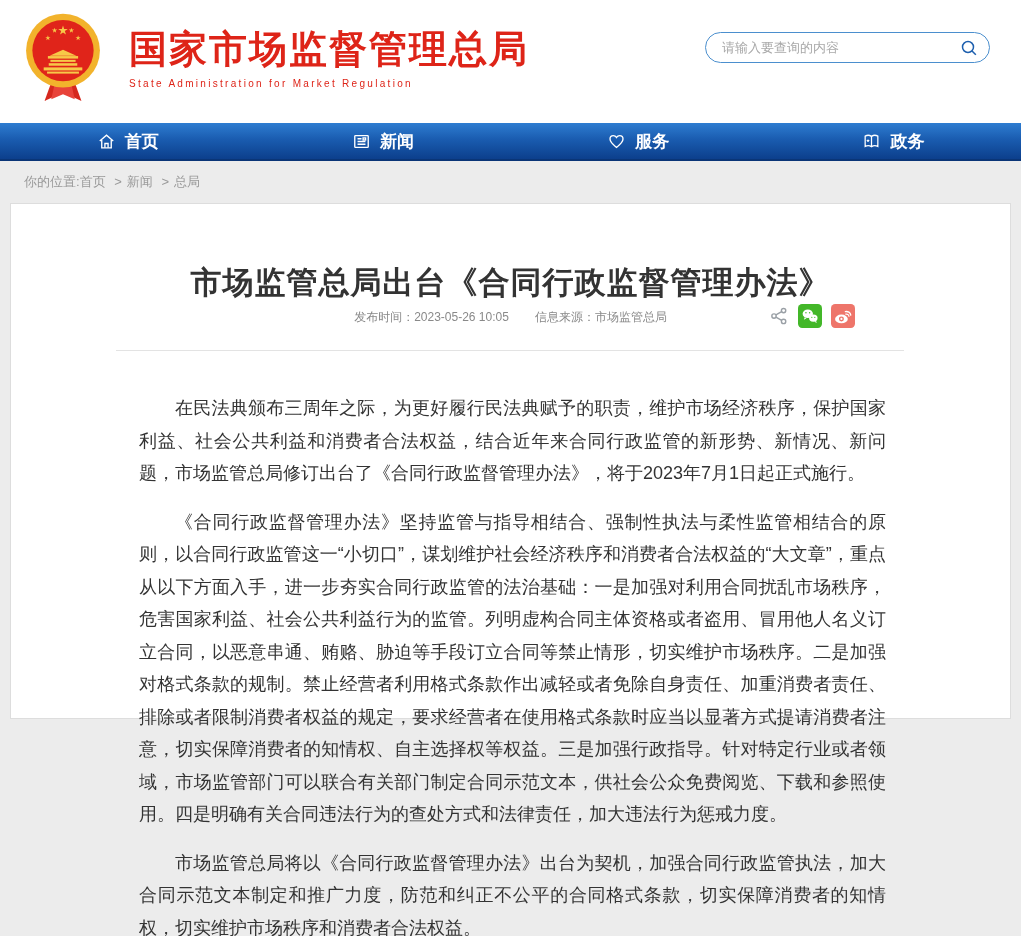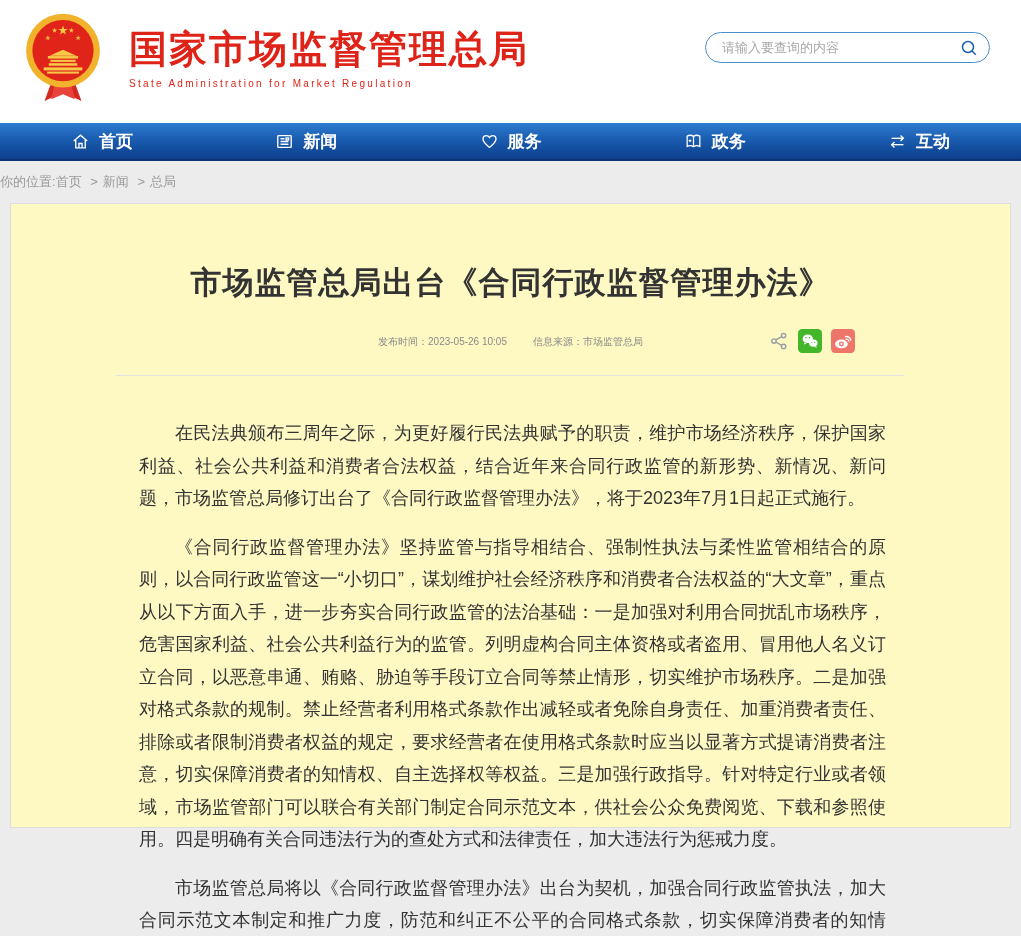--- a/index.html
+++ b/index.html
@@ -30,30 +30,30 @@
   
   .main-nav { height: 38px; display: flex;
               background: linear-gradient(#2e7dd1, #1a5cb0 45%, #0c3f8c);
               border-bottom: 2px solid #0a3577; }
   .nav-item { flex: 1; display: flex; align-items: center; justify-content: center; gap: 9px;
               color: #fff; font-size: 17px; font-weight: bold; text-decoration: none; cursor: pointer; }
   .nav-icon { display: flex; }
   .nav-icon svg { width: 19px; height: 19px; }
 
   
-  .breadcrumb { height: 42px; line-height: 42px; padding-left: 0; font-size: 13px; color: #999; background: #ececec; }
+  .breadcrumb { height: 42px; line-height: 42px; padding-left: 24px; font-size: 13px; color: #999; background: #ececec; }
   .breadcrumb a { color: #999; text-decoration: none; cursor: pointer; }
   .breadcrumb .sep { margin: 0 5px; }
 
   
-  .content-panel { margin: 0 10px; height: 625px; background: #fef9c3; border: 1px solid #ddd; }
+  .content-panel { margin: 0 10px; height: 516px; background: #ffffff; border: 1px solid #ddd; }
   .article-title { text-align: center; margin: 58px 60px 0; font-size: 31px; font-weight: 600;
                    color: #333; letter-spacing: 1px; }
-  .meta-row { position: relative; margin-top: 25px; height: 26px; text-align: center;
-              font-size: 10px; color: #898989; }
+  .meta-row { position: relative; height: 26px; text-align: center;
+              font-size: 12px; color: #898989; }
   .meta-text { line-height: 26px; }
   .meta-gap { display: inline-block; width: 26px; }
   .share-group { position: absolute; right: 155px; top: 0; display: flex; align-items: center; gap: 9px; }
   .share-btn { background: none; border: none; padding: 0; cursor: pointer; display: flex; }
   .share-btn svg { display: block; }
   .divider { border: none; border-top: 1px solid #e3e3e3; margin: 20px 106px 0 105px; }
   .article-body { margin: 41px 108px 0 112px; font-size: 18px; line-height: 32.5px;
                   color: #333; text-align: justify; }
   .article-body p { margin: 16px; text-indent: 2em; }
   .hidden-defs { position: absolute; width: 0; height: 0; overflow: hidden; }
@@ -141,31 +141,20 @@
   </a>
   <a class="nav-item">
     <span class="nav-icon">
       <svg viewBox="0 0 24 24" fill="none" stroke="currentColor" stroke-width="1.6">
         <path d="M12 5.5 C9.5 3.8 6.5 3.8 4 5.2 V18.2 C6.5 16.8 9.5 16.8 12 18.5 C14.5 16.8 17.5 16.8 20 18.2 V5.2 C17.5 3.8 14.5 3.8 12 5.5 Z"></path>
         <path d="M12 5.5 V18.5"></path>
         <use href="#star5" transform="translate(7.6,11) scale(0.42)" fill="currentColor" stroke="none"></use>
       </svg>
     </span>
     <span>政务</span>
-  </a>
-  <a class="nav-item">
-    <span class="nav-icon">
-      <svg viewBox="0 0 24 24" fill="none" stroke="currentColor" stroke-width="1.7">
-        <path d="M4.5 8 H19"></path>
-          <path d="M15.8 4.5 L19.4 8 L15.8 11.5"></path>
-        <path d="M19.5 16 H5"></path>
-          <path d="M8.2 12.5 L4.6 16 L8.2 19.5"></path>
-      </svg>
-    </span>
-    <span>互动</span>
   </a>
 </nav>
 
 <div class="breadcrumb">
   <span>你的位置:</span><a>首页</a>
   <span class="sep">&gt;</span><a>新闻</a>
   <span class="sep">&gt;</span><span>总局</span>
 </div>
 
 <main class="content-panel">

